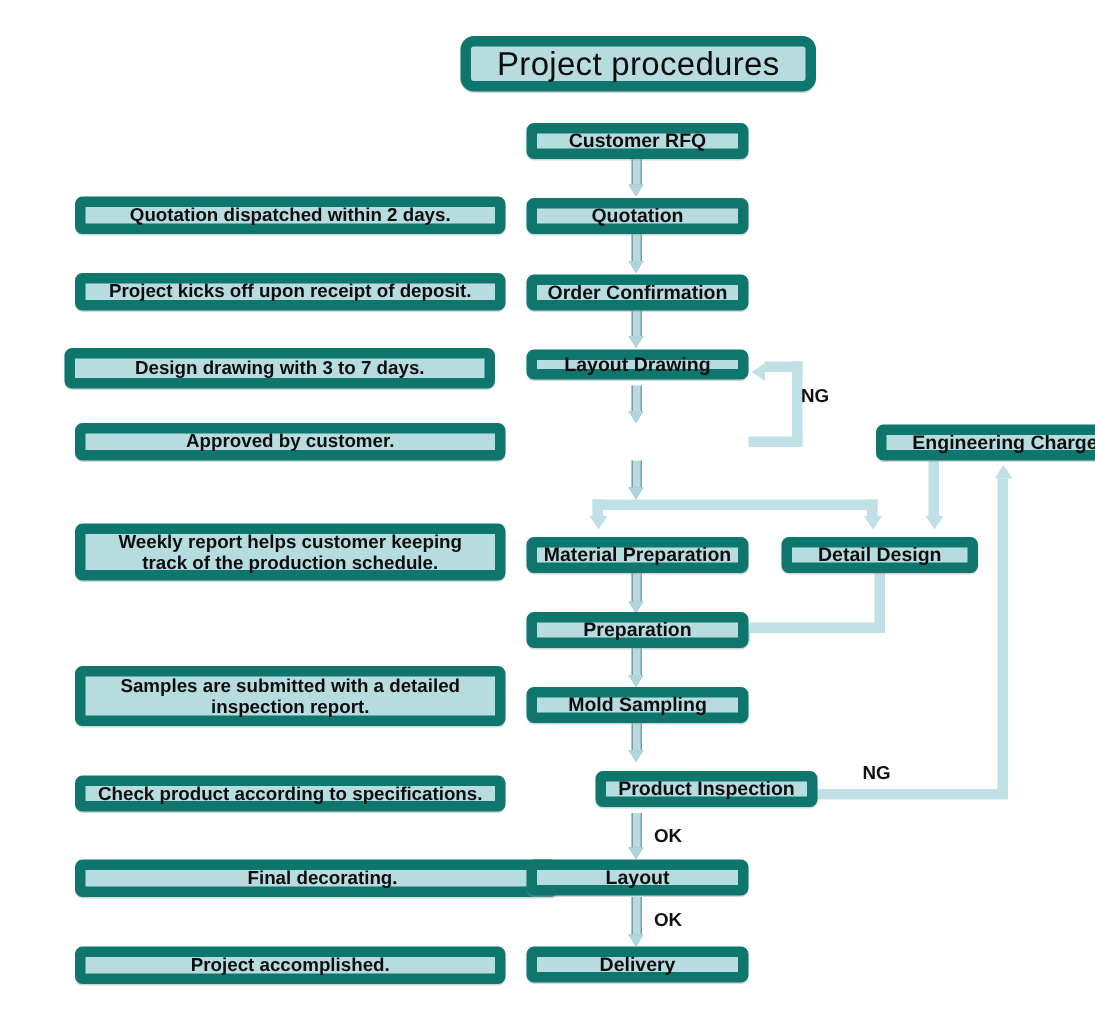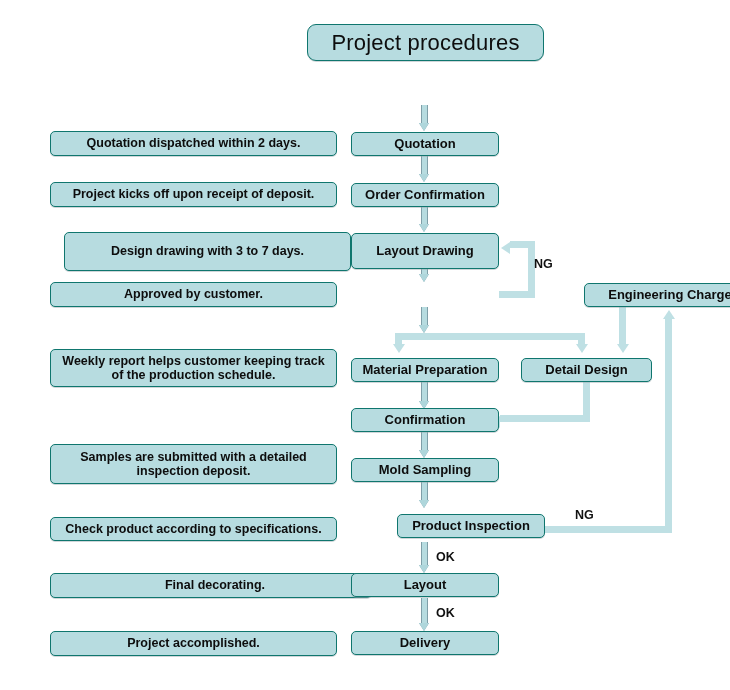--- a/index.html
+++ b/index.html
@@ -9,21 +9,21 @@
     font-family:"Liberation Sans", sans-serif;
     overflow:hidden;
   }
   #canvas{position:relative;width:730px;height:690px;}
 
   
   .box{
     position:absolute;
     box-sizing:border-box;
     background:#b7dce0;
-    border:1px solid #0f766e;
+    border:7px solid #0f766e;
     border-radius:5px;
     color:#0d0d0d;
     font-weight:bold;
     display:flex;
     align-items:center;
     justify-content:center;
     text-align:center;
     line-height:1.15;
     box-shadow:0 1px 0 rgba(150,165,170,.45);
   }
@@ -97,27 +97,27 @@
 <body>
 
 <div id="canvas">
 
   <div class="box title-box" style="left:307px;top:24px;width:237px;height:37px;">Project procedures</div>
 
   <div class="box note-box" style="left:50px;top:131px;width:287px;height:25px;">Quotation dispatched within 2 days.</div>
 
   <div class="box note-box" style="left:50px;top:182px;width:287px;height:25px;">Project kicks off upon receipt of deposit.</div>
 
-  <div class="box note-box" style="left:64px;top:232px;width:287px;height:39px;">Design drawing with 3 to 7 days.</div>
+  <div class="box note-box" style="left:43px;top:232px;width:287px;height:27px;">Design drawing with 3 to 7 days.</div>
 
   <div class="box note-box" style="left:50px;top:282px;width:287px;height:25px;">Approved by customer.</div>
 
   <div class="box note-box" style="left:50px;top:349px;width:287px;height:38px;">Weekly report helps customer keeping track of the production schedule.</div>
 
-  <div class="box note-box" style="left:50px;top:444px;width:287px;height:40px;">Samples are submitted with a detailed inspection deposit.</div>
+  <div class="box note-box" style="left:50px;top:444px;width:287px;height:40px;">Samples are submitted with a detailed inspection report.</div>
 
   <div class="box note-box" style="left:50px;top:517px;width:287px;height:24px;">Check product according to specifications.</div>
 
   <div class="box note-box" style="left:50px;top:573px;width:322px;height:25px;padding-left:14px;">Final decorating.</div>
 
   <div class="box note-box" style="left:50px;top:631px;width:287px;height:25px;">Project accomplished.</div>
 
   <div class="arrow-v" style="left:419px;top:105px;height:26px;">
     <div class="shaft" style="height:18px;"></div>
     <div class="head" style="top:18px;"></div>
@@ -188,31 +188,32 @@
   <div class="edge-label" style="left:534px;top:257px;">NG</div>
 
   <div class="ln ln-h" style="left:499px;top:526px;width:173px;"></div>
   <div class="ln ln-v" style="left:665px;top:319px;height:212px;"></div>
   <div class="head-up" style="left:662.5px;top:310px;"></div>
   <div class="edge-label" style="left:575px;top:508px;">NG</div>
 
   <div class="edge-label" style="left:436px;top:550px;">OK</div>
   <div class="edge-label" style="left:436px;top:606px;">OK</div>
 
+  <div class="box flow-box" style="left:351px;top:82px;width:148px;height:24px;">Customer RFQ</div>
 
   <div class="box flow-box" style="left:351px;top:132px;width:148px;height:24px;">Quotation</div>
 
   <div class="box flow-box" style="left:351px;top:183px;width:148px;height:24px;">Order Confirmation</div>
 
-  <div class="box flow-box" style="left:351px;top:233px;width:148px;height:36px;">Layout Drawing</div>
+  <div class="box flow-box" style="left:351px;top:233px;width:148px;height:20px;">Layout Drawing</div>
 
 
   <div class="box flow-box" style="left:351px;top:358px;width:148px;height:24px;">Material Preparation</div>
 
-  <div class="box flow-box" style="left:351px;top:408px;width:148px;height:24px;">Confirmation</div>
+  <div class="box flow-box" style="left:351px;top:408px;width:148px;height:24px;">Preparation</div>
 
   <div class="box flow-box" style="left:351px;top:458px;width:148px;height:24px;">Mold Sampling</div>
 
   <div class="box flow-box" style="left:351px;top:514px;width:148px;height:24px;margin-left:46px;">Product Inspection</div>
 
   <div class="box flow-box" style="left:351px;top:573px;width:148px;height:24px;">Layout</div>
 
   <div class="box flow-box" style="left:351px;top:631px;width:148px;height:24px;">Delivery</div>
 
   <div class="box flow-box" style="left:521px;top:358px;width:131px;height:24px;">Detail Design</div>

